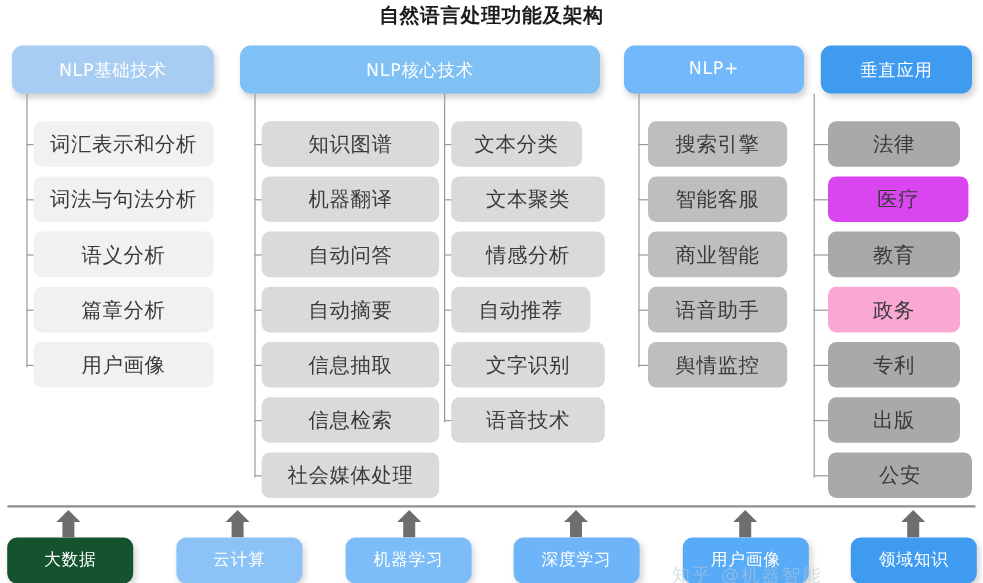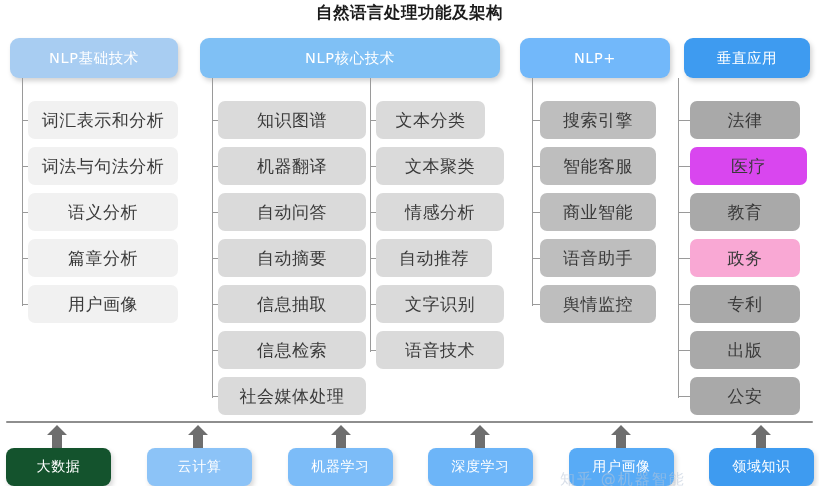--- a/index.html
+++ b/index.html
@@ -216,21 +216,21 @@
   <div class="hstub" style="left:678px; top:258px; width:16px;"></div>
   <div class="item" style="left:690px; top:239px; width:110px; background:#f9a8d4;">政务</div>
 
   <div class="hstub" style="left:678px; top:304px; width:16px;"></div>
   <div class="item" style="left:690px; top:285px; width:110px; background:#a9a9a9;">专利</div>
 
   <div class="hstub" style="left:678px; top:350px; width:16px;"></div>
   <div class="item" style="left:690px; top:331px; width:110px; background:#a9a9a9;">出版</div>
 
   <div class="hstub" style="left:678px; top:396px; width:16px;"></div>
-  <div class="item" style="left:690px; top:377px; width:110px; background:#a9a9a9;">公安</div>
+  <div class="item" style="left:690px; top:377px; width:120px; background:#a9a9a9;">公安</div>
 
   <div class="baseline" style="left:6px; top:421px; width:807px;"></div>
 
   <div class="uparrow" style="left:46px; top:424px;">
     <svg width="22" height="24" viewBox="0 0 22 24">
         <polygon points="11,1 21,11 16,11 16,24 6,24 6,11 1,11" fill="#6e6e6e"></polygon>
       </svg>
   </div>
   <div class="uparrow" style="left:187px; top:424px;">
     <svg width="22" height="24" viewBox="0 0 22 24">

